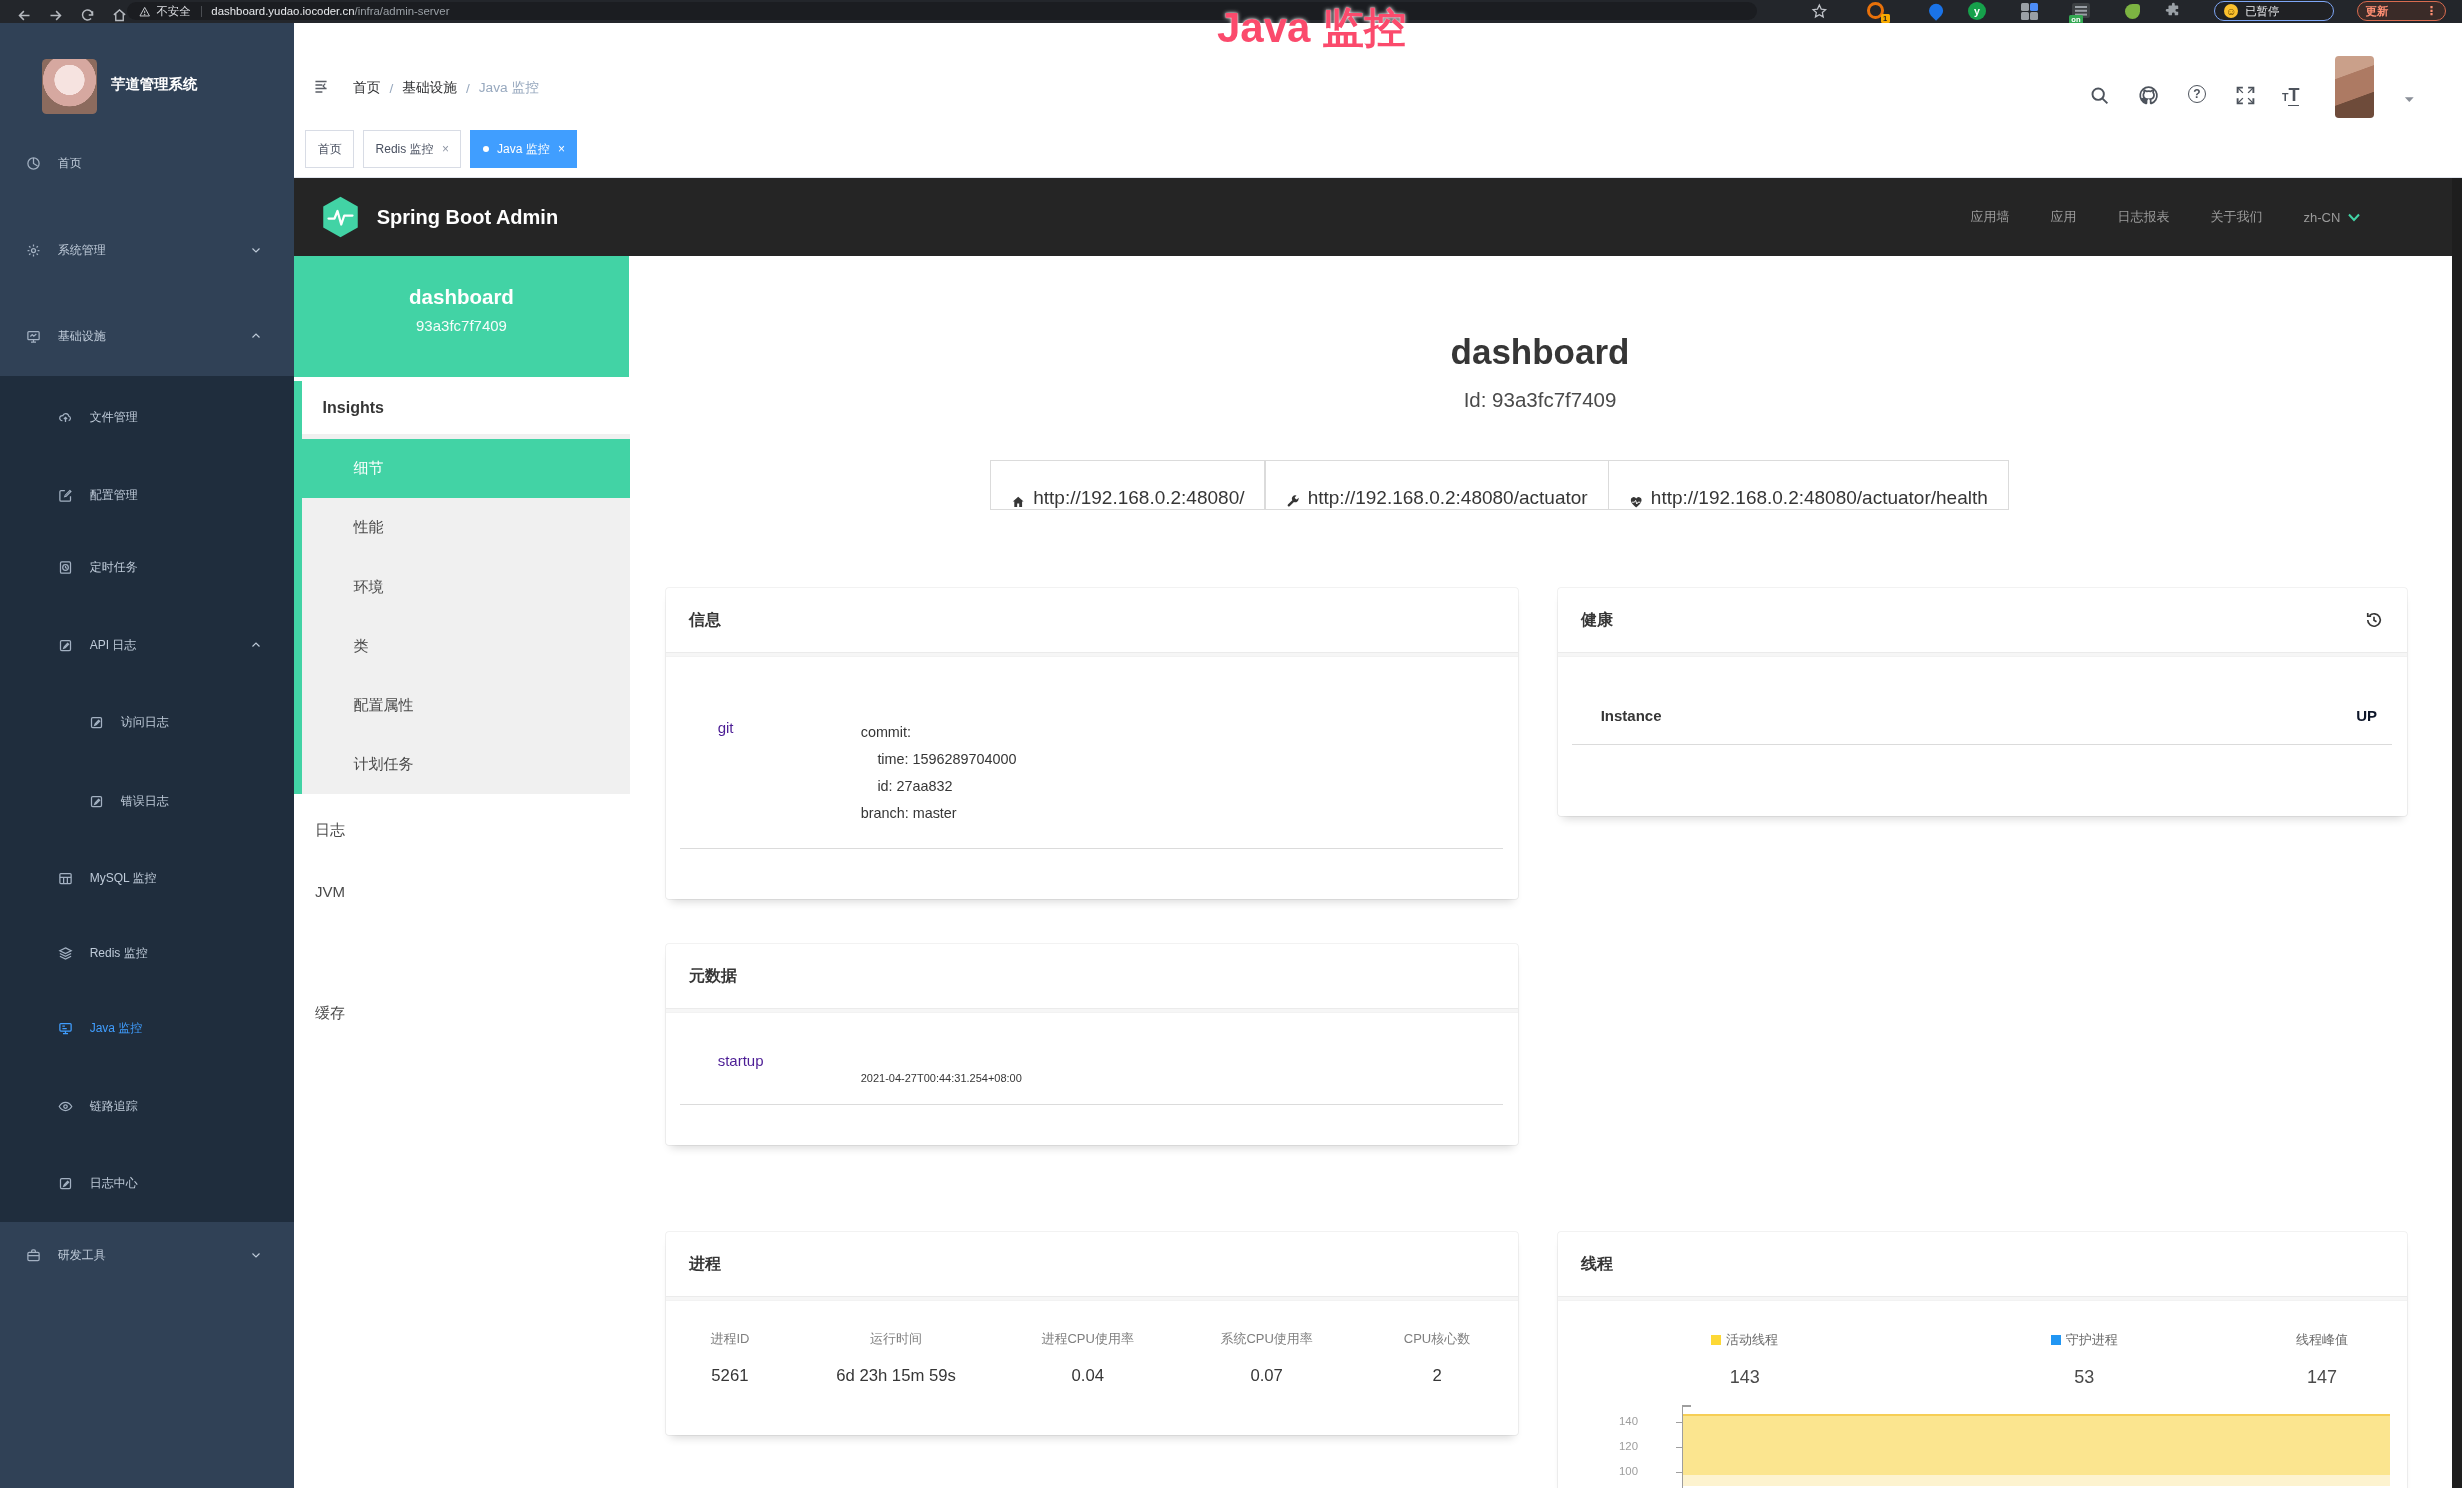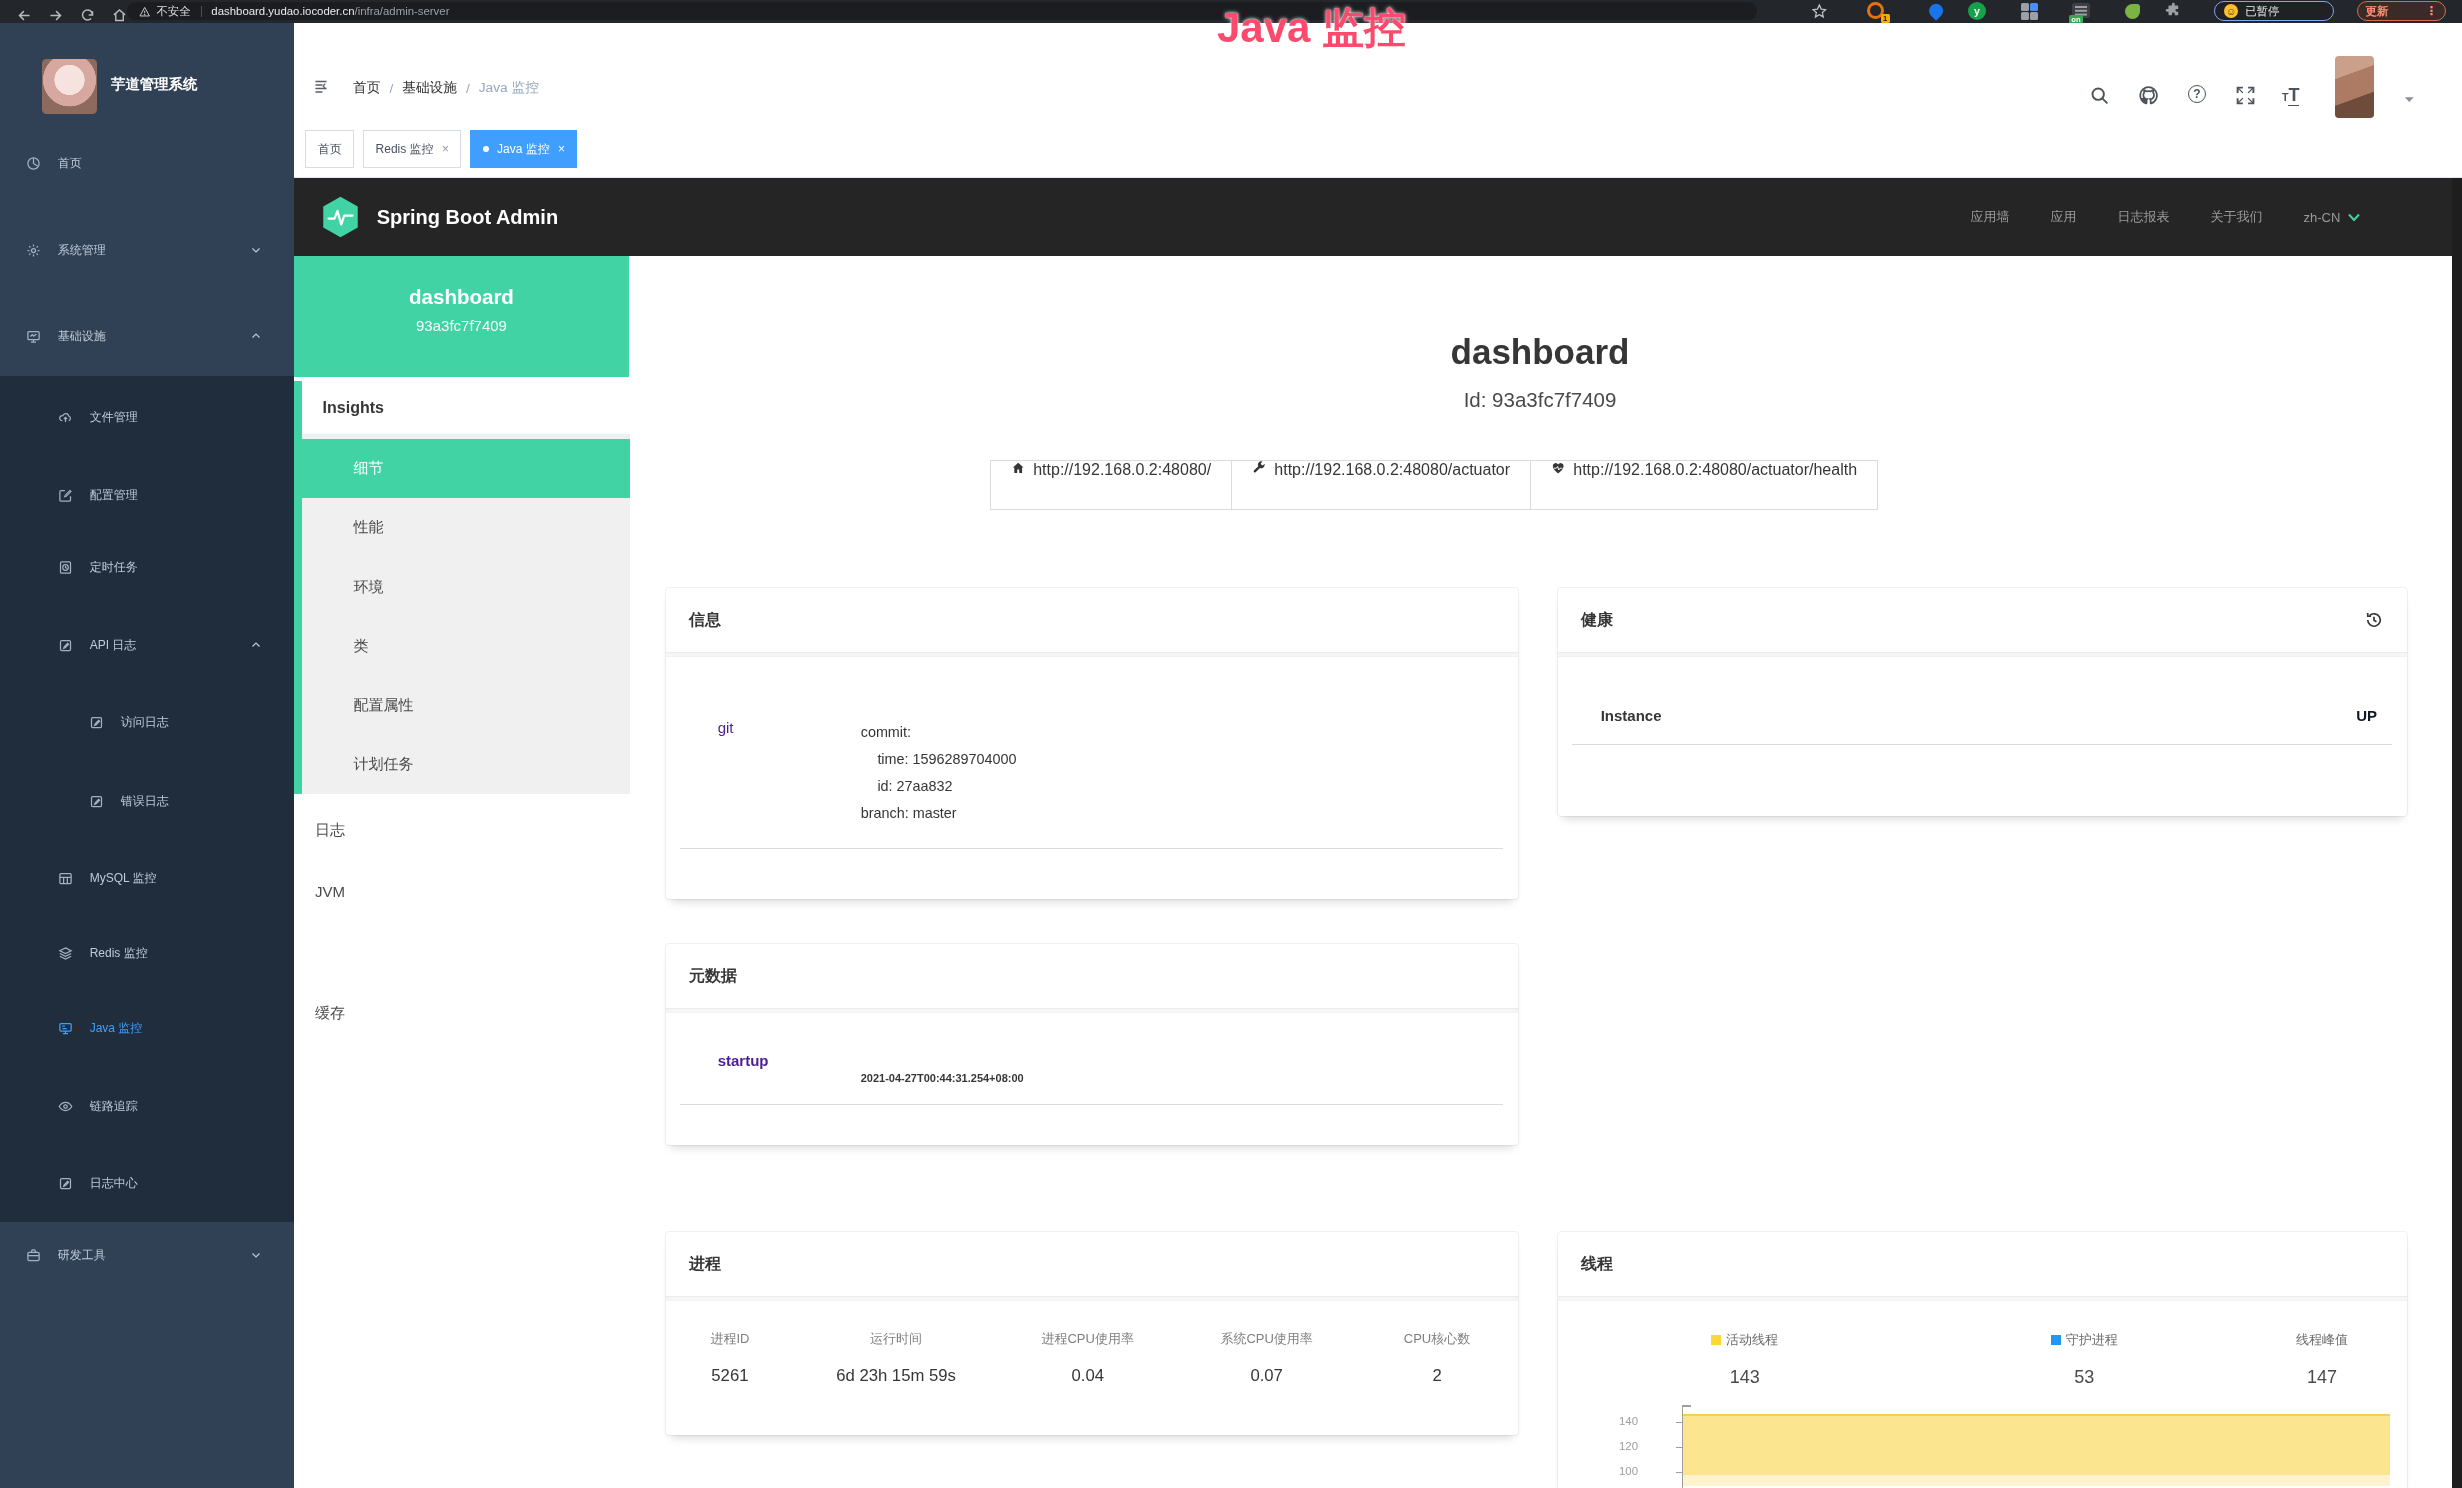--- a/index.html
+++ b/index.html
@@ -99,21 +99,21 @@
   .ins-head{position:absolute;left:7.6px;top:125px;width:328px;height:53px;background:#fff;display:flex;align-items:center;padding-left:21px;font-size:16px;font-weight:bold;color:#363636;}
   .ins-items{position:absolute;left:7.6px;top:178px;width:328px;height:360px;background:#f0f0f0;text-align:center;}
   .sideitem{position:absolute;left:0;width:328px;height:59px;display:flex;align-items:center;padding-left:52px;font-size:15px;color:#4a4a4a;cursor:pointer;}
   .sideitem.active{background:#42d3a5;color:#fff;}
   .rootitem{position:absolute;left:0;width:335px;height:61px;display:flex;align-items:center;padding-left:21px;font-size:15px;color:#4a4a4a;cursor:pointer;background:#fff;}
 
   
   .main-title{position:absolute;left:629px;top:332px;width:1822px;text-align:center;font-size:35px;font-weight:600;color:#363636;z-index:2;}
   .main-id{position:absolute;left:629px;top:388px;width:1822px;text-align:center;font-size:20.5px;color:#4a4a4a;z-index:2;}
   .btn-group{position:absolute;left:991px;top:460px;height:50px;display:flex;z-index:2;}
-  .lbtn{display:flex;align-items:flex-start;border:0.8px solid #dbdbdb;background:#fff;color:#363636;font-size:16px;padding:0 20px;margin-left:-0.8px;cursor:pointer;white-space:nowrap;}
+  .lbtn{display:flex;align-items:flex-end;border:0.8px solid #dbdbdb;background:#fff;color:#363636;font-size:19px;padding:0 20px;margin-left:-0.8px;cursor:pointer;white-space:nowrap;}
   .lbtn .bic{width:14.4px;height:14.4px;margin-right:7.6px;color:#363636;flex:0 0 auto;}
 
   .card{position:absolute;background:#fff;border-radius:3px;z-index:2;
     box-shadow:0 0 0 0.8px rgba(10,10,10,.07),0 6.8px 9px -3.8px rgba(0,0,0,.16);}
   .card-h{height:64px;display:flex;align-items:center;justify-content:space-between;padding:0 23px;font-size:16px;font-weight:bold;color:#363636;}
   .card-sep{height:5.3px;background:#f6f6f6;border-top:0.8px solid #ebebeb;border-bottom:0.8px solid #f2f2f2;}
   .hist-ic{width:20px;height:20px;color:#363636;cursor:pointer;}
   .body-row{margin:0 15px 0 13.7px;display:flex;border-bottom:0.8px solid #dbdbdb;}
   .row-label{flex:0 0 181px;padding-left:38px;font-size:15px;color:#4c1d95;}
   .row-val{font-size:11px;color:#363636;margin-top:20px;}
@@ -487,21 +487,21 @@
       <span class="health-name">Instance</span>
       <span class="health-up">UP</span>
     </div>
   </div>
 
   <div class="card" style="left:666px;top:944px;width:852px;height:201px;">
     <div class="card-h">
         <span>元数据</span>
       </div>
     <div class="card-sep"></div>
-    <div class="body-row" style="margin-top:39px;padding-bottom:20px;font-weight:bold;">
+    <div class="body-row" style="margin-top:39px;padding-bottom:20px;">
       <div class="row-label">startup</div>
       <div class="row-val">2021-04-27T00:44:31.254+08:00</div>
     </div>
   </div>
 
   <div class="card" style="left:666px;top:1232px;width:852px;height:203px;">
     <div class="card-h">
         <span>进程</span>
       </div>
     <div class="card-sep"></div>

